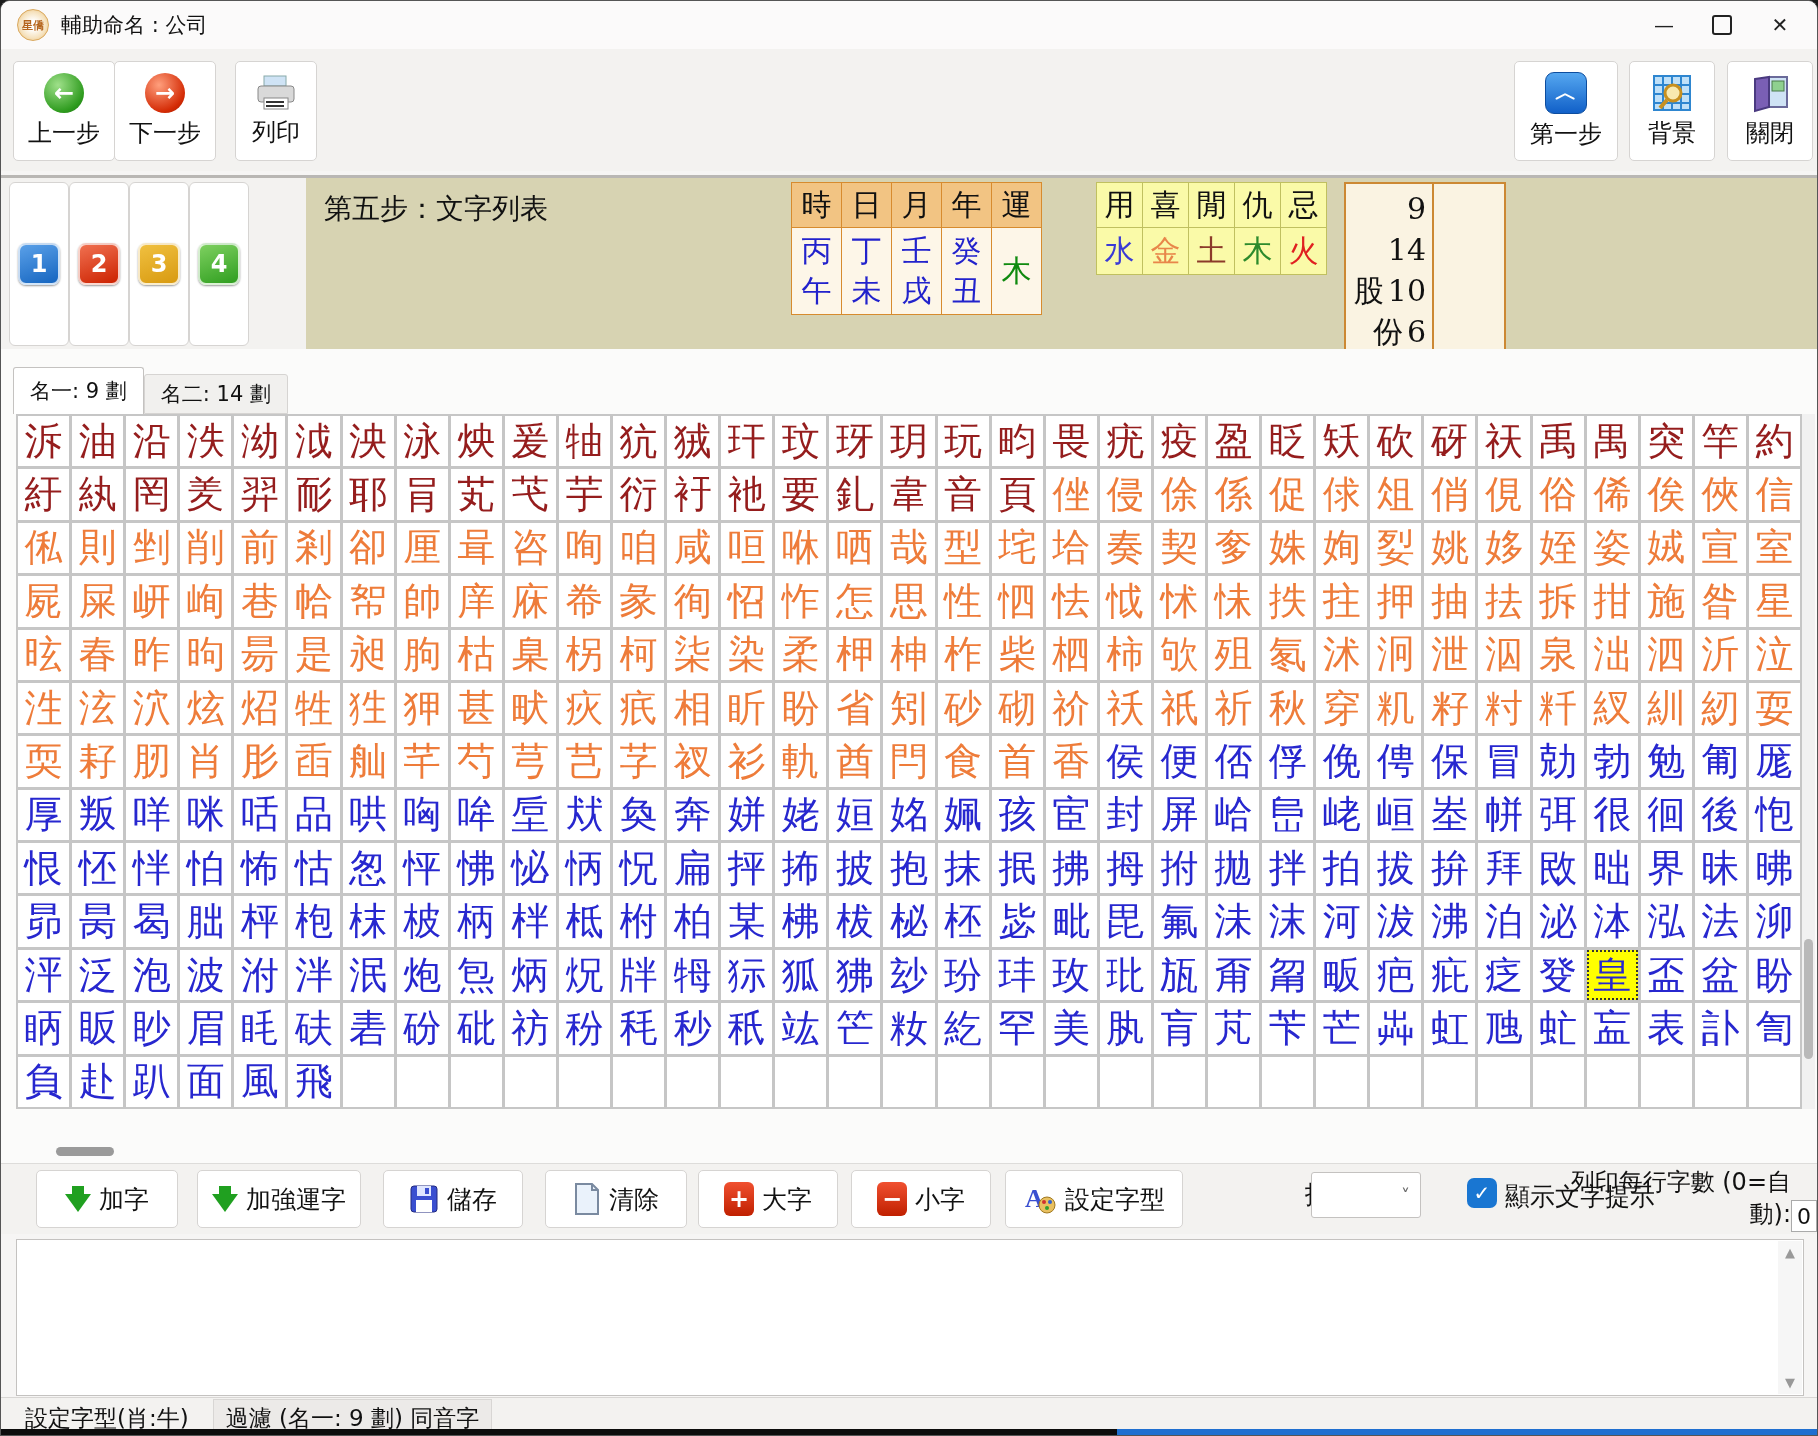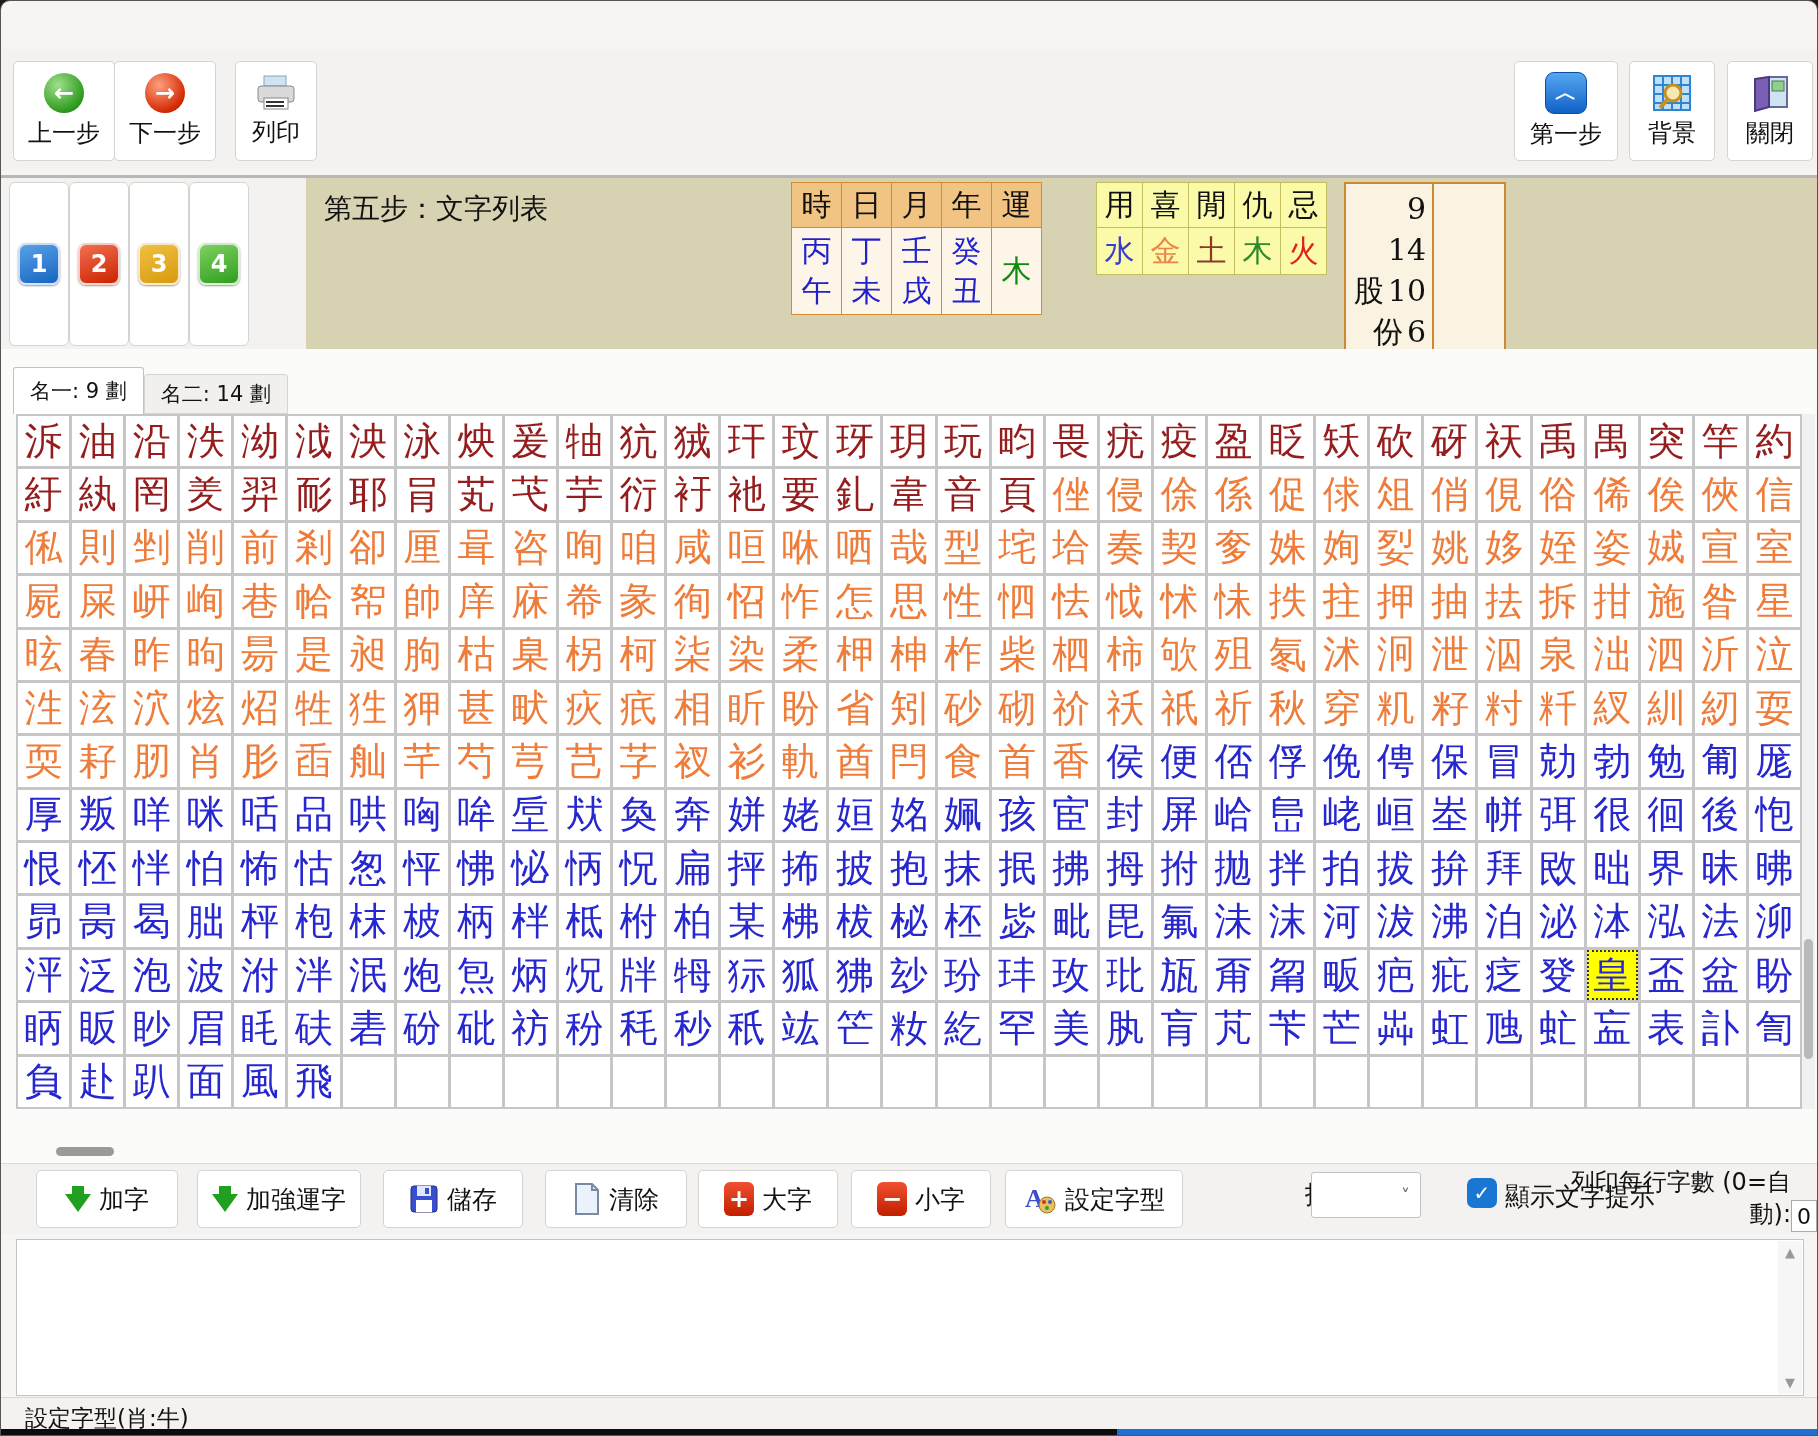--- a/index.html
+++ b/index.html
@@ -132,20 +132,31 @@
   .st-item.sunken{background:#eceae8;border:1px solid #d8d6d4;}
   .bottom-strip{position:absolute;left:0;top:1428px;width:100%;height:8px;background:#0c0c0c;}
   .bottom-strip .blue{position:absolute;right:0;top:0;width:700px;height:8px;background:#1f6fd0;}
   svg{display:block;}
 </style>
 </head>
 <body>
 
 <div class="window">
 
+  <div class="titlebar">
+    <div class="app-icon">星僑</div>
+    <div class="title-text">輔助命名 : 公司</div>
+    <div class="win-controls">
+      <div class="win-btn">—</div>
+      <div class="win-btn">
+          <span class="box"></span>
+        </div>
+      <div class="win-btn">✕</div>
+    </div>
+  </div>
 
   <div class="toolbar">
     <div class="tb-btn" style="left:12px;width:100px;">
       <div class="circle-ic green-c">←</div>
       <div class="tb-label">上一步</div>
     </div>
     <div class="tb-btn" style="left:113px;width:100px;">
       <div class="circle-ic red-c">→</div>
       <div class="tb-label">下一步</div>
     </div>
@@ -779,18 +790,19 @@
 
   <div class="namebox">
     <div class="nb-scroll">
       <div class="nb-arrow">▲</div>
       <div class="nb-arrow">▼</div>
     </div>
   </div>
 
   <div class="statusbar">
     <div class="st-item">設定字型(肖:牛)</div>
+    <div class="st-item sunken">過濾 (名一: 9 劃) 同音字</div>
   </div>
 
   <div class="bottom-strip">
       <div class="blue"></div>
     </div>
 </div>
 
 </body></html>

